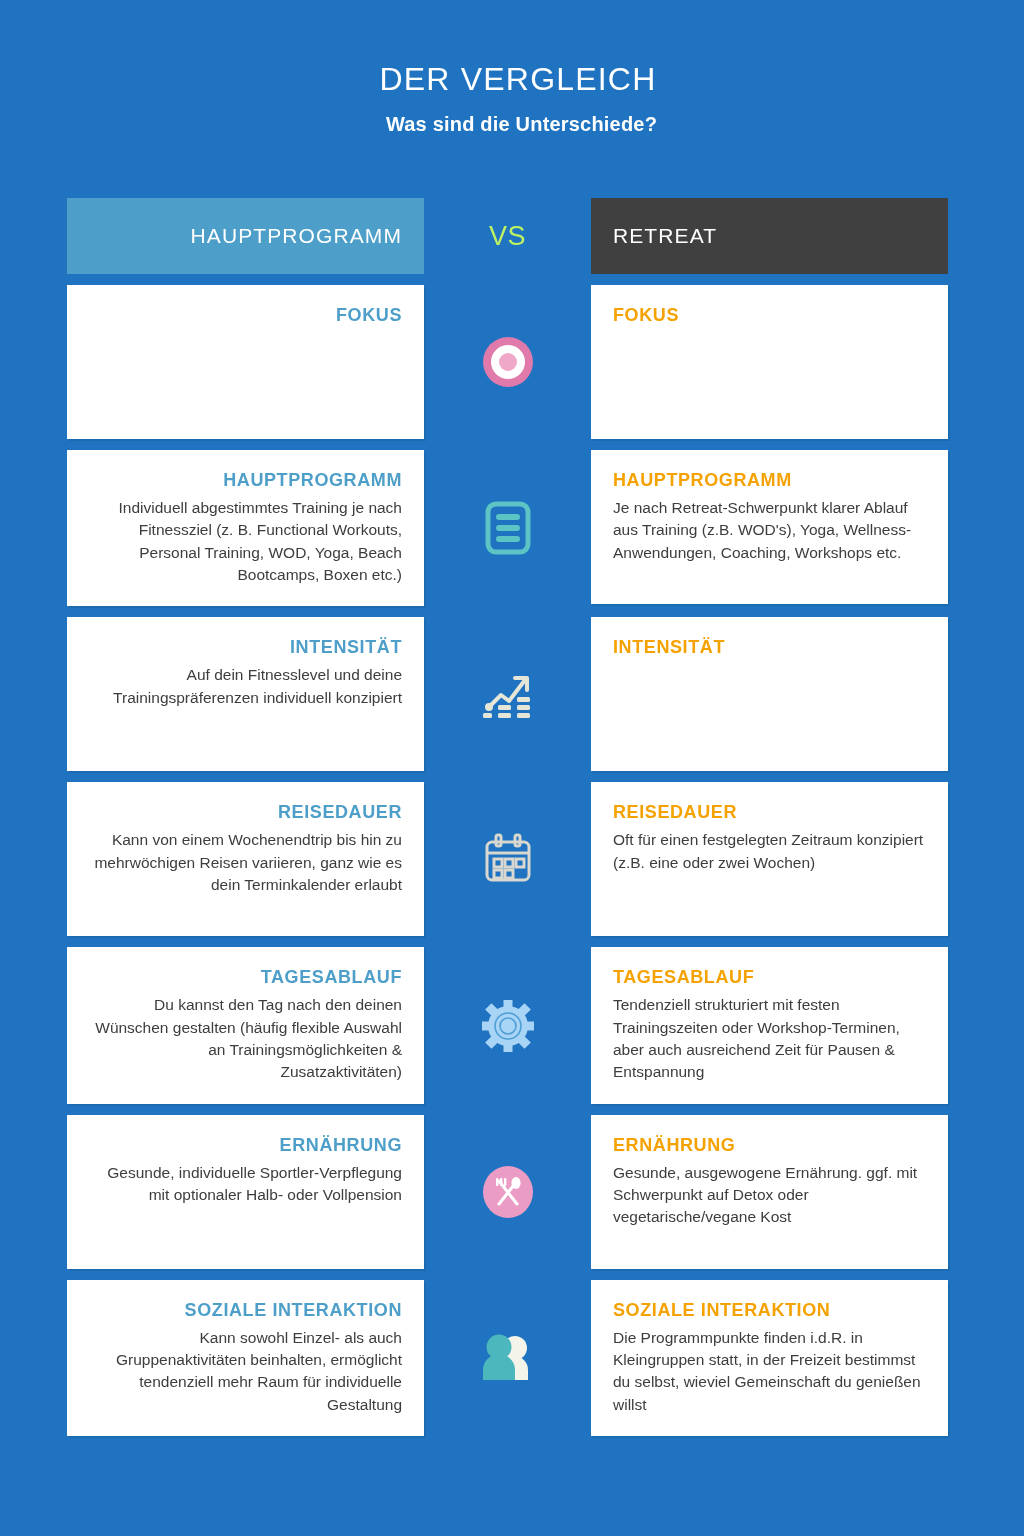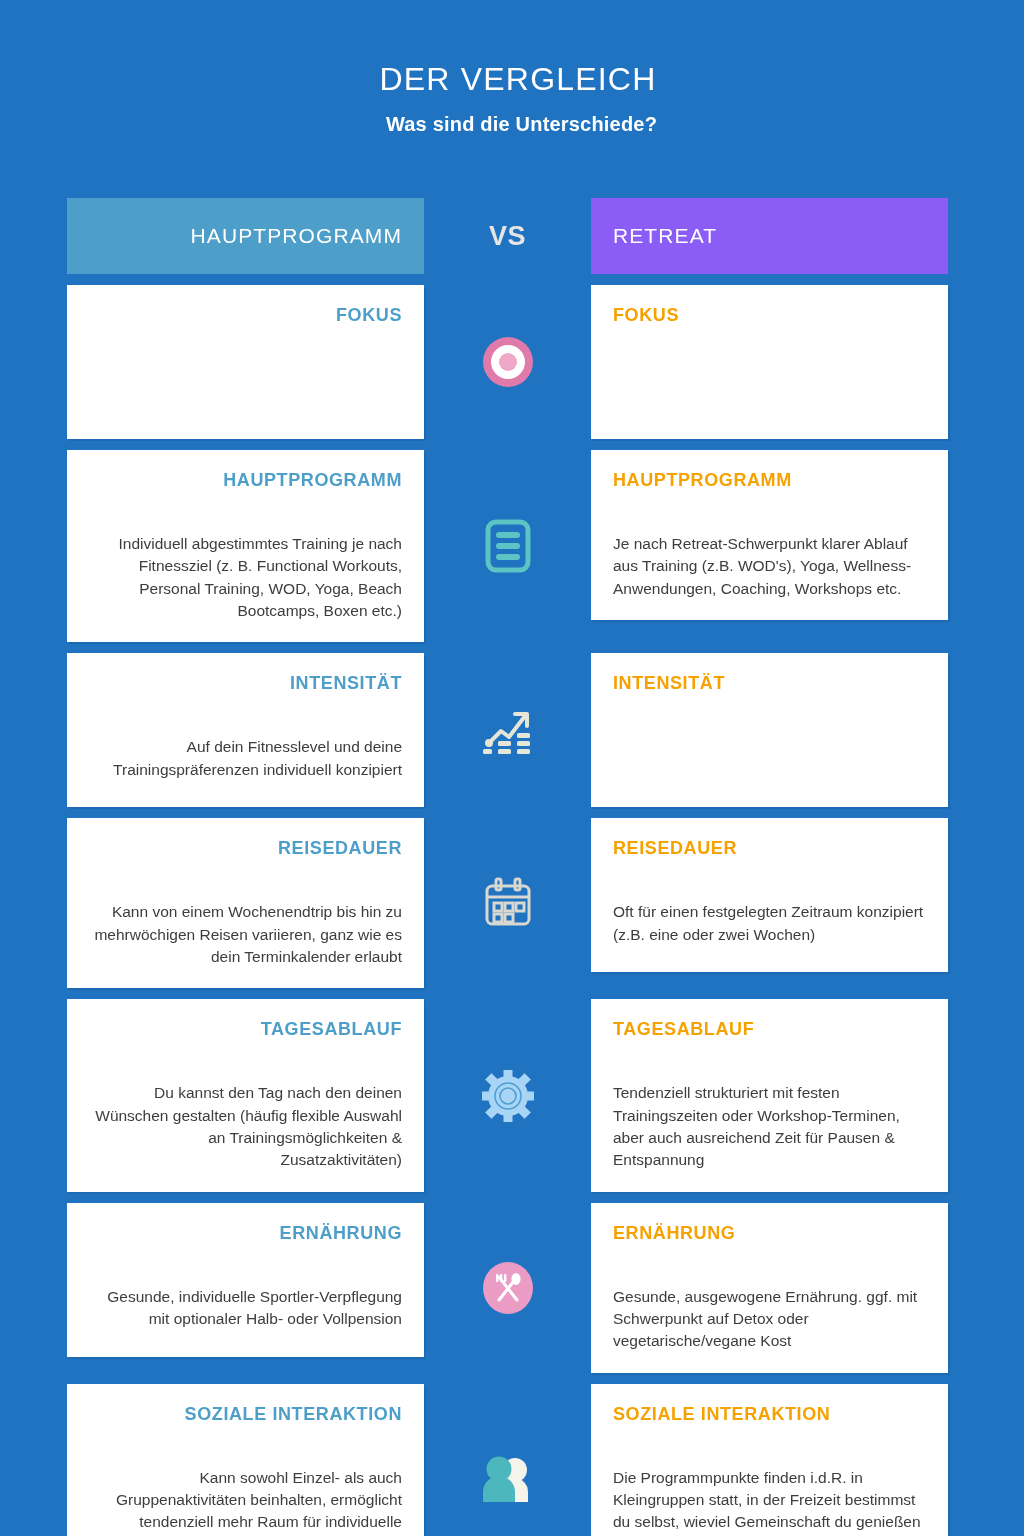--- a/index.html
+++ b/index.html
@@ -75,39 +75,38 @@
     font-size: 21px;
     font-weight: 500;
     letter-spacing: 1.1px;
     color: #ffffff;
   }
   .bar-left {
     background: #4d9fc9;
     justify-content: flex-end;
   }
   .bar-right {
-    background: #8b5cf6;
+    background: #404040;
     justify-content: flex-start;
   }
   .vs-label {
     font-size: 27px;
-    font-weight: bold;
-    color: #e5e5e5;
+    font-weight: normal;
+    color: #bef264;
     letter-spacing: 0.5px;
   }
 
   
   .card {
     background: #ffffff;
     padding: 20px 22px 20px 22px;
     min-height: 154px;
     display: flex;
     flex-direction: column;
     box-shadow: 2px 2px 0 rgba(0,0,0,0.07);
-    gap: 36px;
   }
   .card-left { text-align: right; align-items: flex-end; }
   .card-right { text-align: left; align-items: flex-start; }
 
   .card-title {
     font-size: 18px;
     font-weight: bold;
     letter-spacing: 0.6px;
     margin-bottom: 5px;
     line-height: 1.2;

